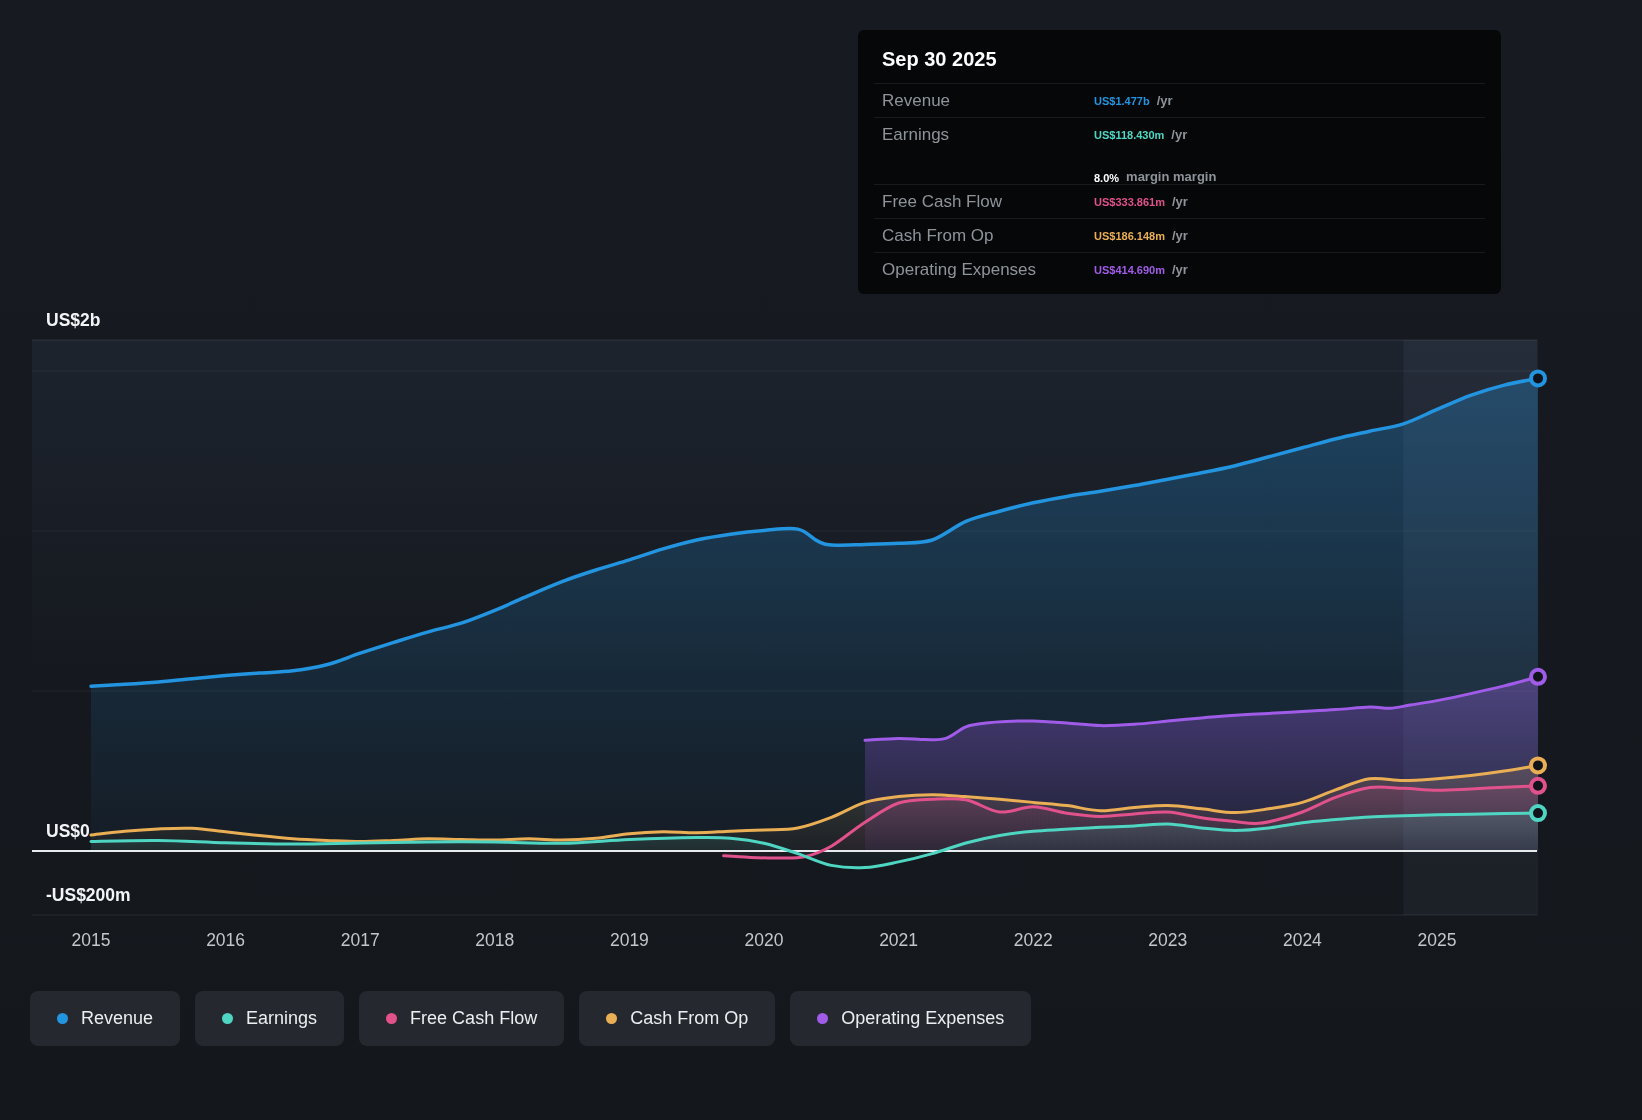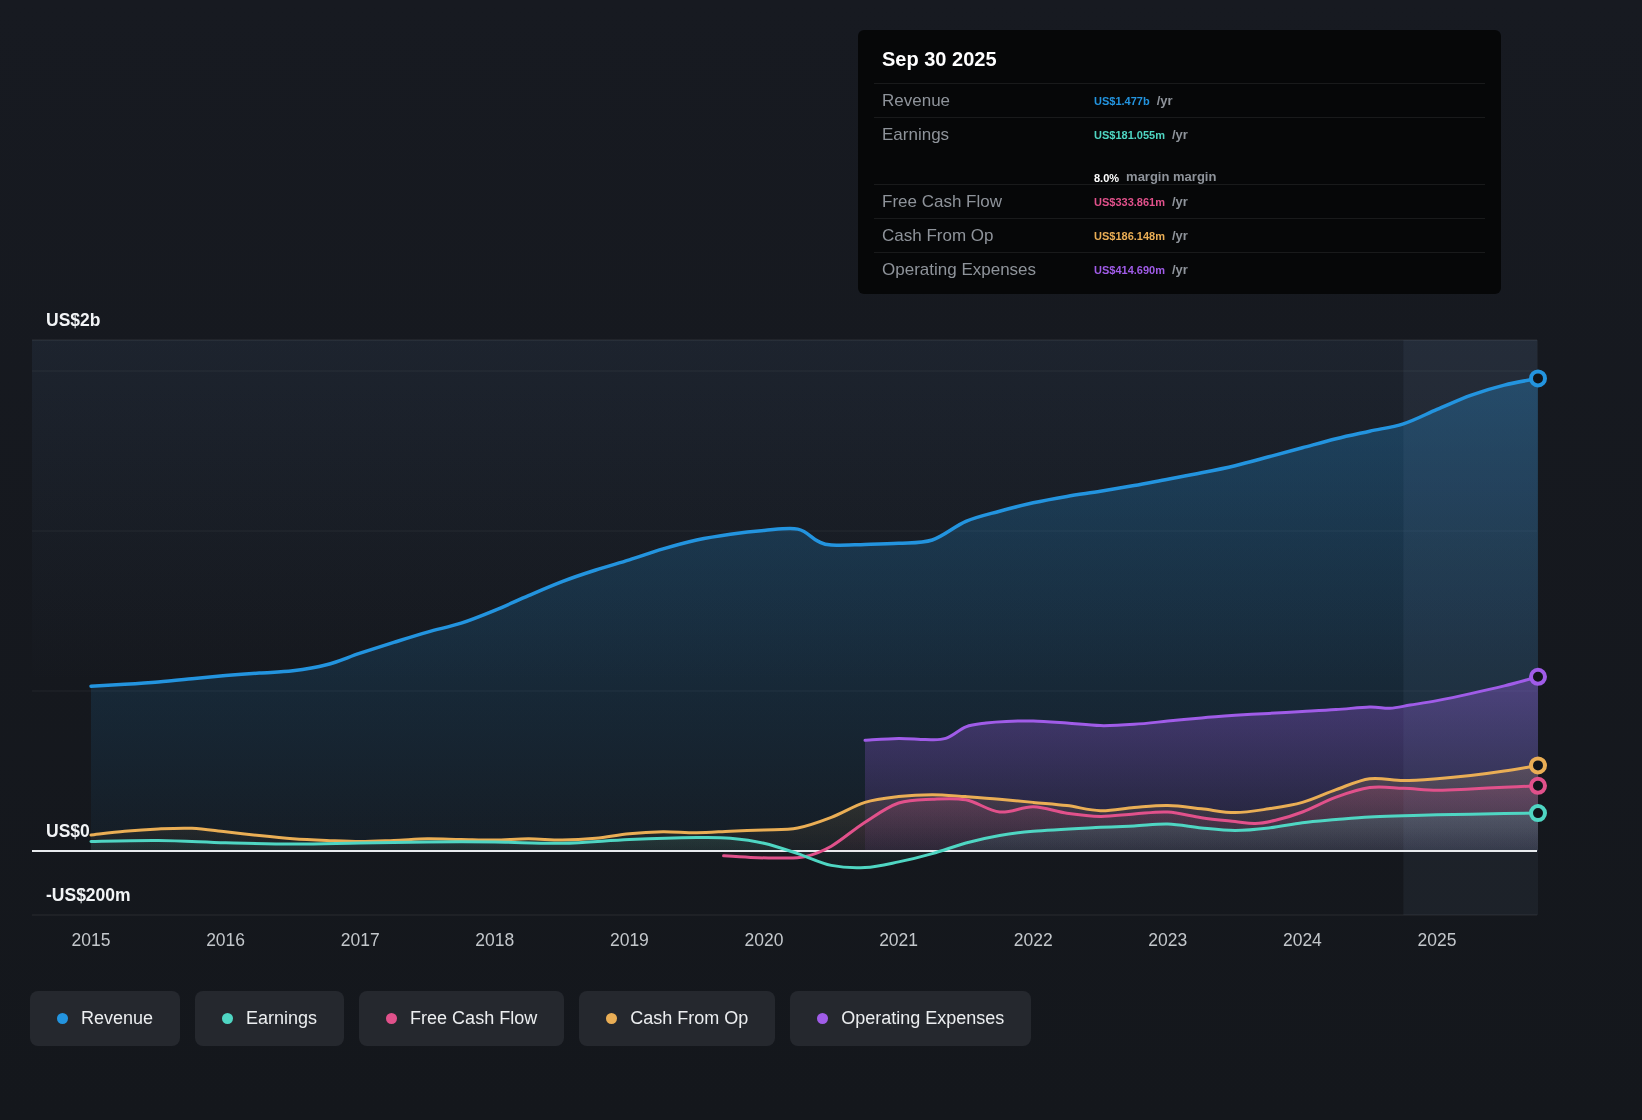--- a/index.html
+++ b/index.html
@@ -109,21 +109,21 @@
   <div class="tooltip">
     <div class="tt-title">Sep 30 2025</div>
     <div id="tt-rows">
         <div class="tt-row">
           <span class="tt-label">Revenue</span>
           <span class="tt-value" style="color:#2394df">US$1.477b</span>
           <span class="tt-suffix">/yr</span>
         </div>
         <div class="tt-row">
           <span class="tt-label">Earnings</span>
-          <span class="tt-value" style="color:#4fd6c3">US$181.055m</span>
+          <span class="tt-value" style="color:#4fd6c3">US$118.430m</span>
           <span class="tt-suffix">/yr</span>
         </div>
         <div class="tt-row no-sep">
           <span class="tt-label"></span>
           <span class="tt-value" style="color:#ffffff">8.0%</span>
           <span class="tt-suffix">margin margin</span>
         </div>
         <div class="tt-row">
           <span class="tt-label">Free Cash Flow</span>
           <span class="tt-value" style="color:#e1518b">US$333.861m</span>

